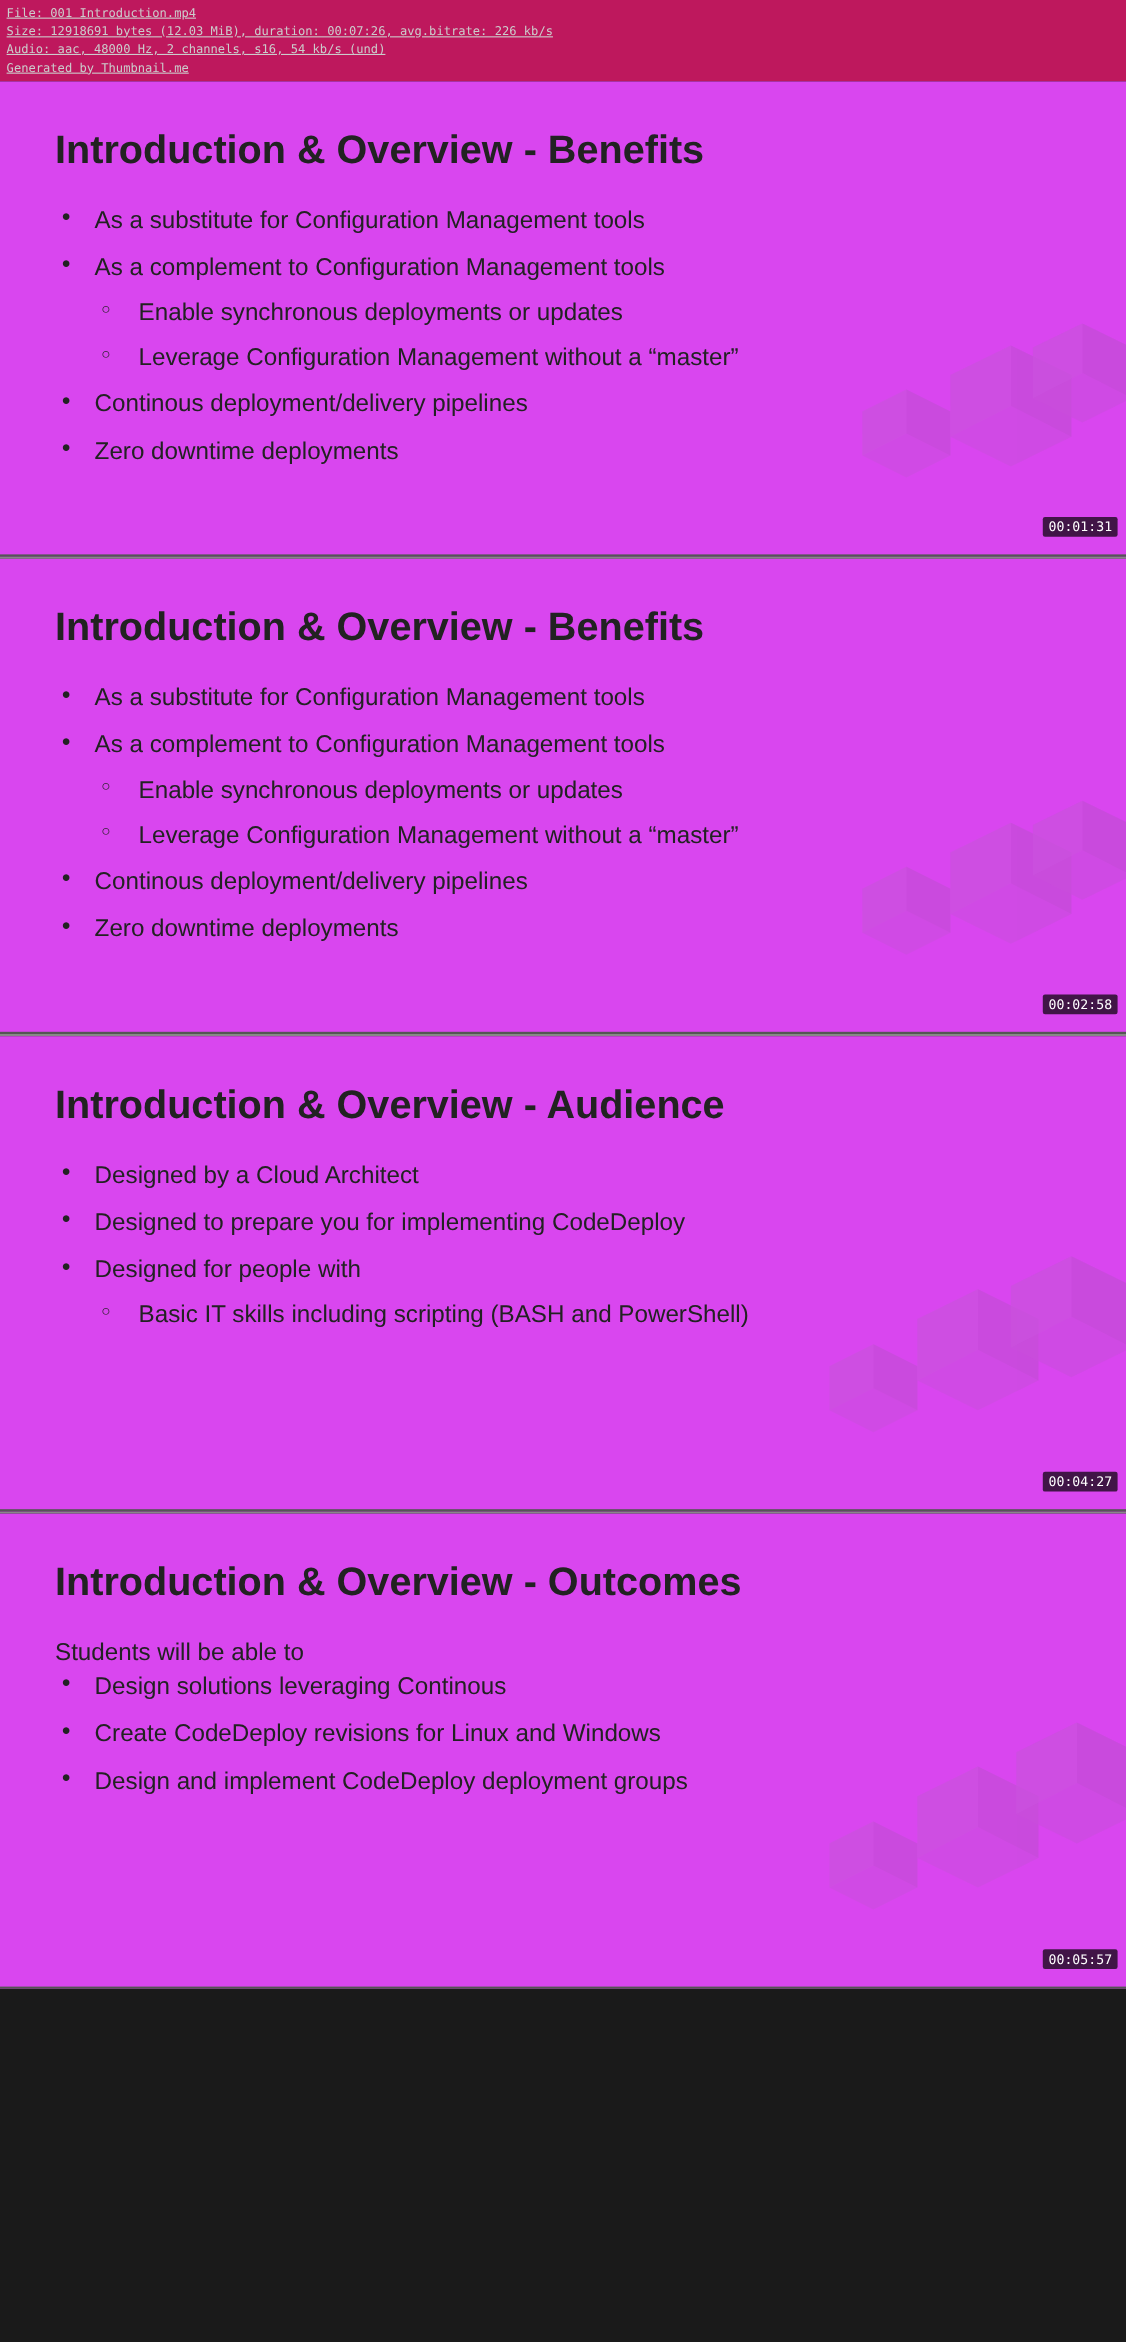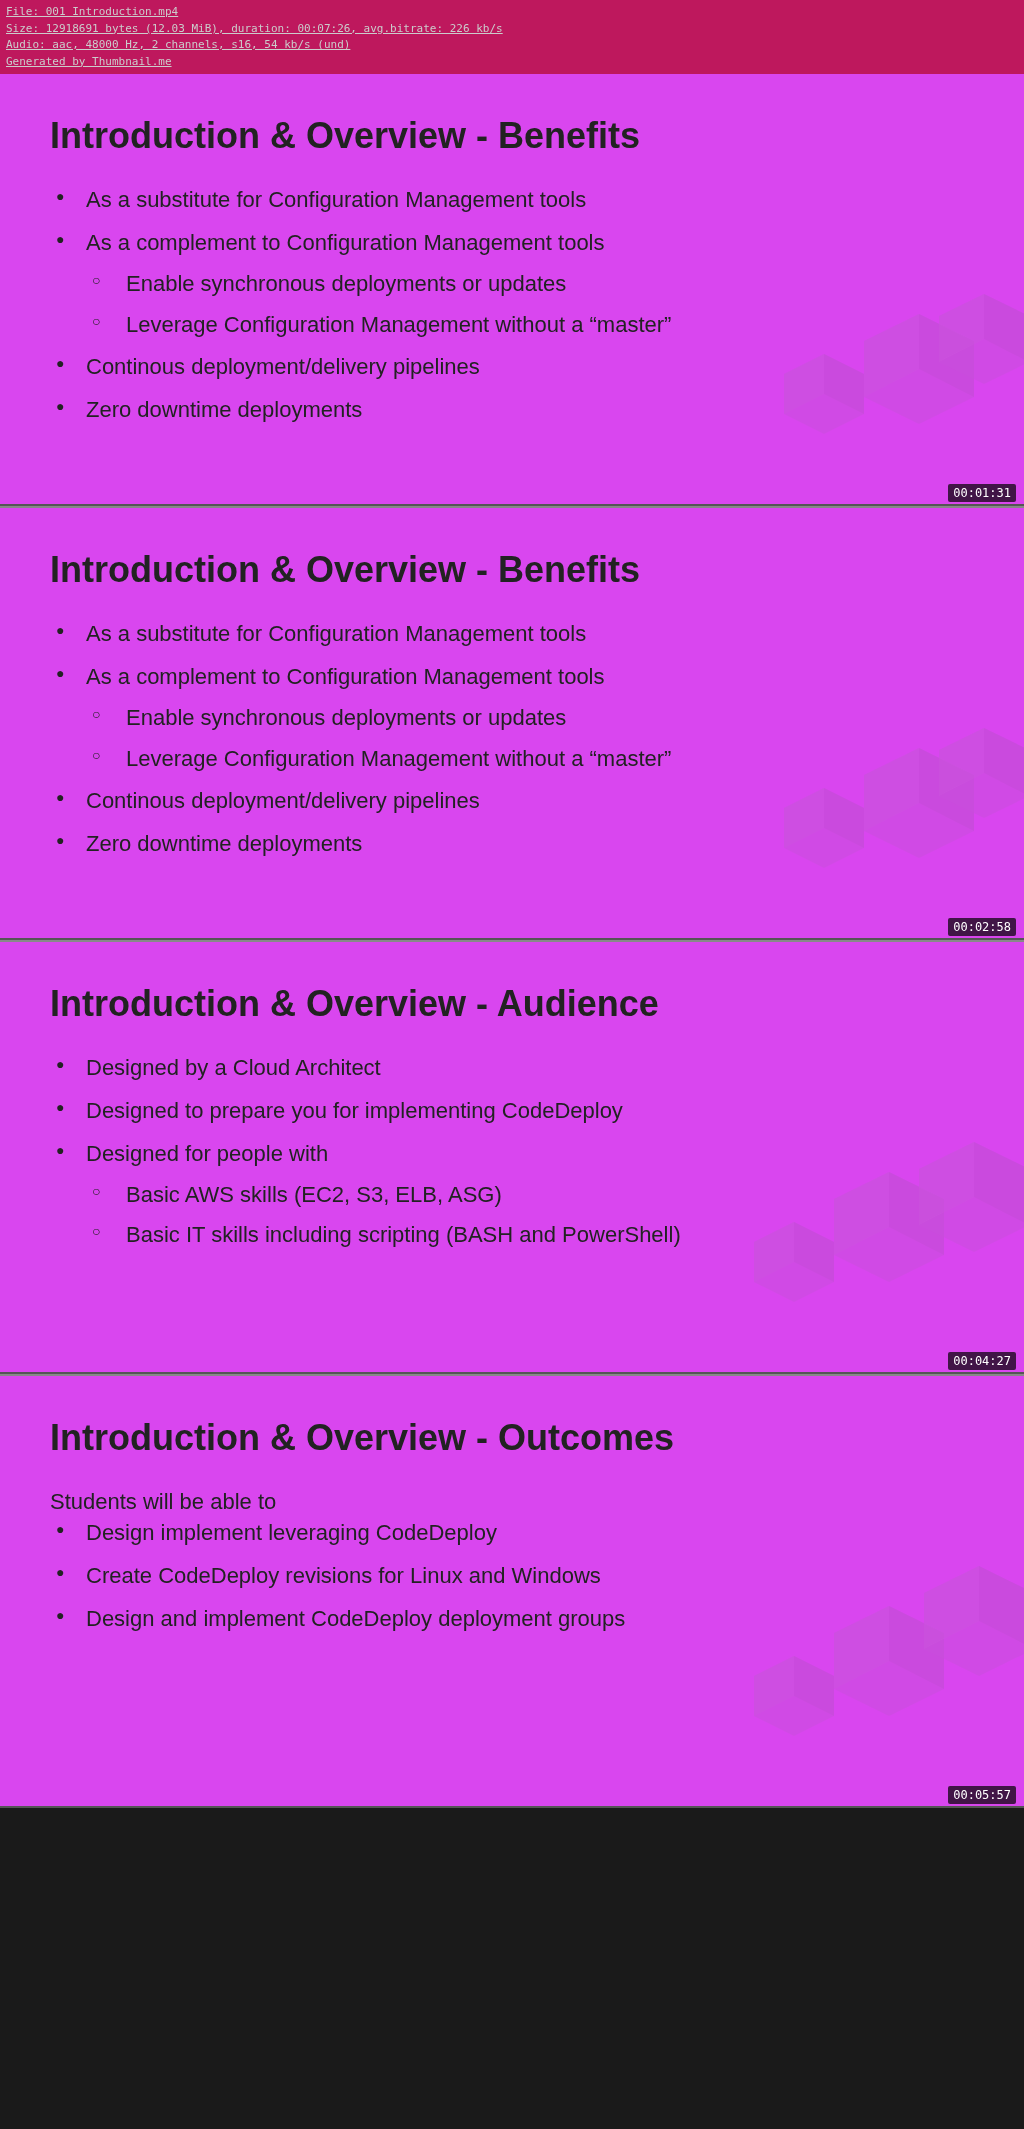--- a/index.html
+++ b/index.html
@@ -85,21 +85,21 @@
       position: absolute;
       left: 6px;
       top: 0;
       font-size: 14px;
       color: #222;
       line-height: 1.7;
     }
 
     .timestamp {
       position: absolute;
-      bottom: 2px;
+      bottom: 16px;
       right: 8px;
       color: #fff;
       background: rgba(0,0,0,0.7);
       font-size: 12px;
       padding: 2px 5px;
       font-family: monospace;
       border-radius: 2px;
     }
 
     .divider {
@@ -231,21 +231,20 @@
     <ul class="bullet-list">
       <li>
         <span>Designed by a Cloud Architect</span>
       </li>
       <li>
         <span>Designed to prepare you for implementing CodeDeploy</span>
       </li>
       <li>
         <span>Designed for people with</span>
         <ul class="sub-list">
-          <li>Basic AWS skills (EC2, S3, ELB, ASG)</li>
           <li>Basic IT skills including scripting (BASH and PowerShell)</li>
         </ul>
       </li>
     </ul>
 
     <svg class="watermark-svg" width="280" height="240" viewBox="0 0 280 240">
       <g transform="translate(0,80)">
         <polygon points="40,0 80,20 80,60 40,80 0,60 0,20" fill="#5a8a5a" opacity="0.5"></polygon>
         <polygon points="40,0 80,20 80,60 40,40" fill="#3a6a3a" opacity="0.5"></polygon>
         <polygon points="40,0 0,20 0,60 40,40" fill="#7aaa7a" opacity="0.5"></polygon>
@@ -266,21 +265,21 @@
 </div>
 
 <div class="divider"></div>
 
 <div class="slide-container">
   <div class="slide-inner">
     <div class="slide-title">Introduction &amp; Overview - Outcomes</div>
     <div class="students-text">Students will be able to</div>
     <ul class="bullet-list">
       <li>
-        <span>Design implement leveraging CodeDeploy</span>
+        <span>Design solutions leveraging Continous</span>
       </li>
       <li>
         <span>Create CodeDeploy revisions for Linux and Windows</span>
       </li>
       <li>
         <span>Design and implement CodeDeploy deployment groups</span>
       </li>
     </ul>
 
     <svg class="watermark-svg" width="280" height="250" viewBox="0 0 280 250">

